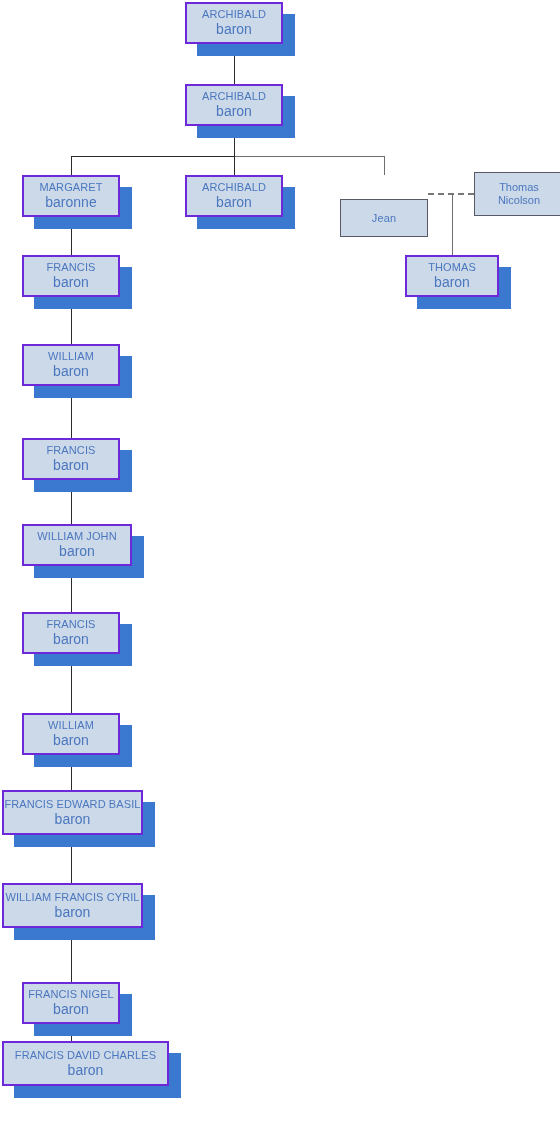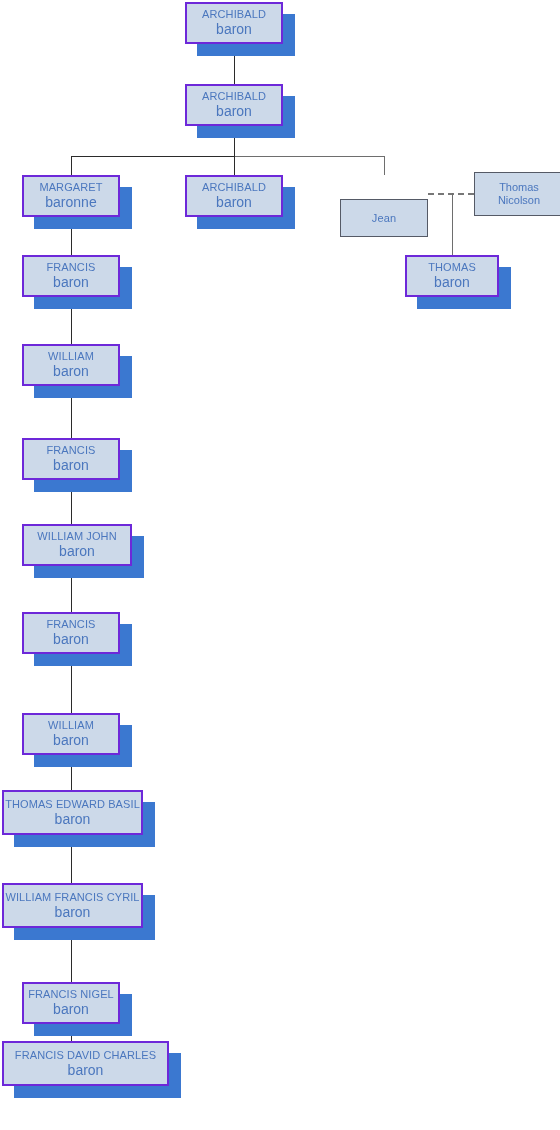--- a/index.html
+++ b/index.html
@@ -202,21 +202,21 @@
       <div class="node" style="left: 22px; top: 713px; width: 98px; height: 42px;">
         <div class="shadow"></div>
         <div class="boxface">
           <div class="nm">WILLIAM</div>
           <div class="ti">baron</div>
         </div>
       </div>
       <div class="node" style="left: 2px; top: 790px; width: 141px; height: 45px;">
         <div class="shadow"></div>
         <div class="boxface">
-          <div class="nm">THOMAS EDWARD BASIL</div>
+          <div class="nm">FRANCIS EDWARD BASIL</div>
           <div class="ti">baron</div>
         </div>
       </div>
       <div class="node" style="left: 2px; top: 883px; width: 141px; height: 45px; text-decoration: underline;">
         <div class="shadow"></div>
         <div class="boxface">
           <div class="nm">WILLIAM FRANCIS CYRIL</div>
           <div class="ti">baron</div>
         </div>
       </div>

